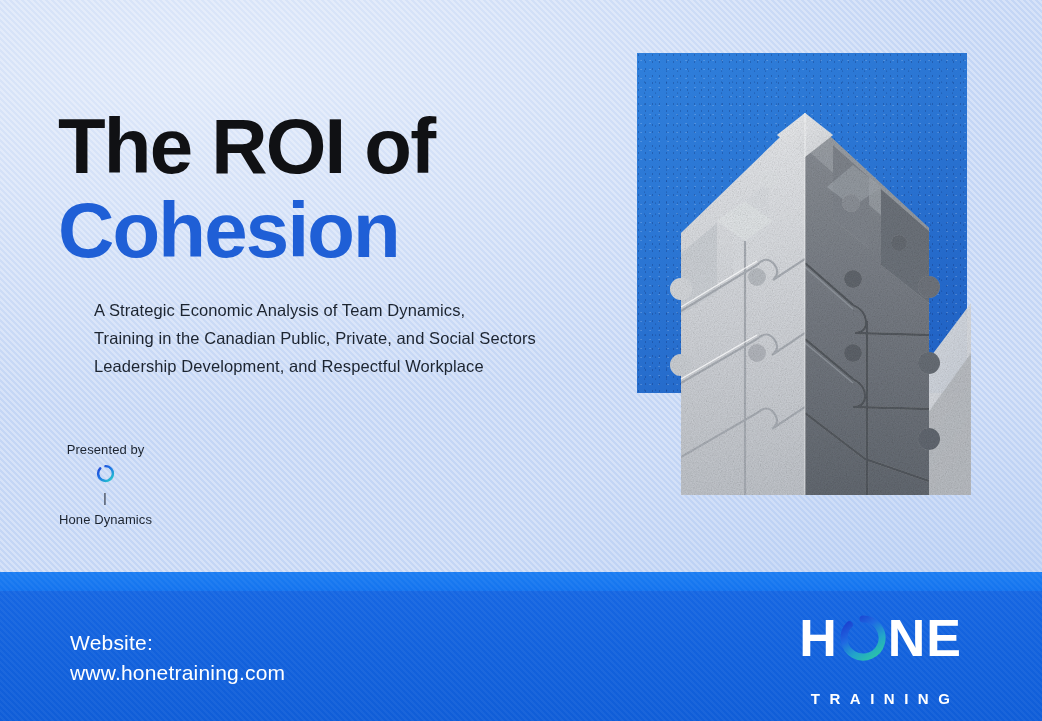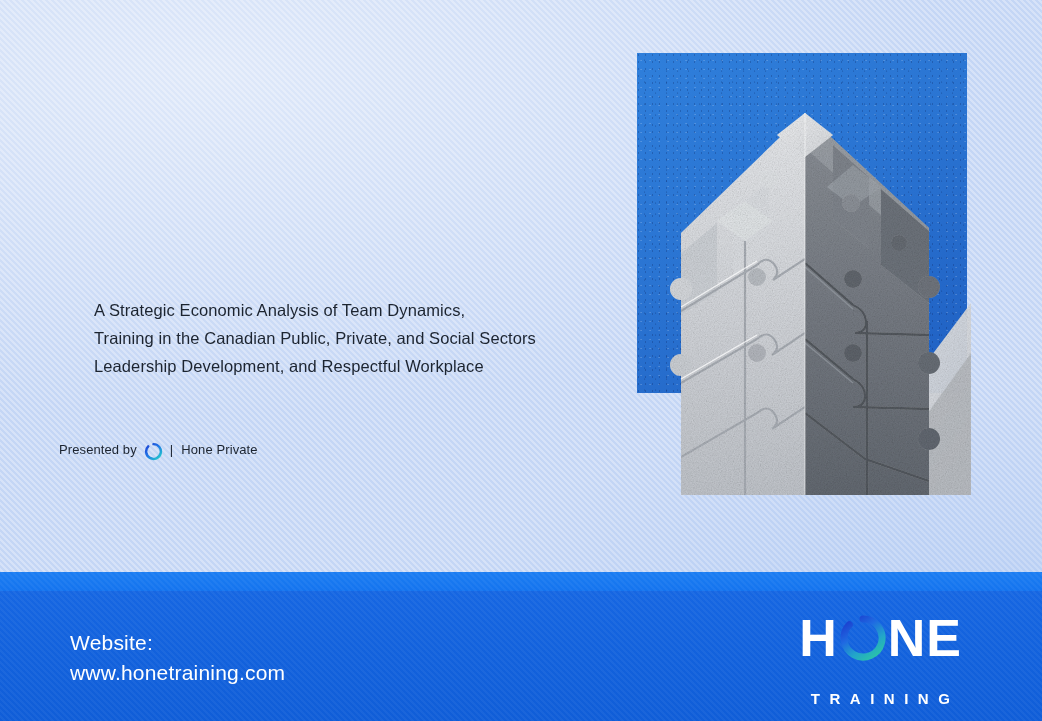--- a/index.html
+++ b/index.html
@@ -61,25 +61,26 @@
     letter-spacing: 0.1px;
   }
   .subtitle div { white-space: nowrap; margin-left: 36px; }
 
   
   .presented {
     position: absolute;
     left: 59px;
     top: 442px;
     display: flex;
-    align-items: flex-start;
+    align-items: center;
     gap: 7px;
     font-size: 13px;
     color: #1c2430;
     letter-spacing: 0.1px;
+    flex-direction: column;
   }
   .presented .ring-mark {
     width: 19px;
     height: 19px;
     display: block;
   }
   .presented .divider-bar {
     color: #1c2430;
     font-size: 13px;
     margin: 0 1px 0 0;
@@ -205,20 +206,24 @@
     font-weight: 700;
   }
 </style>
 </head>
 <body>
 
 <div id="slide">
 
   <div class="bg-wash"></div>
 
+  <div class="title-block">
+    <div class="title-line title-line-1">The ROI of</div>
+    <div class="title-line title-line-2">Cohesion</div>
+  </div>
 
   <div class="subtitle">
     <div>A Strategic Economic Analysis of Team Dynamics,</div>
     <div>Training in the Canadian Public, Private, and Social Sectors</div>
     <div>Leadership Development, and Respectful Workplace</div>
   </div>
 
   <div class="presented">
     <span>Presented by</span>
 
@@ -229,21 +234,21 @@
             <stop offset="0%" stop-color="#1f49d6"></stop>
             <stop offset="45%" stop-color="#1f74e6"></stop>
             <stop offset="100%" stop-color="#25c6cd"></stop>
           </linearGradient>
         </defs>
         <path d="M20 4.5 a15.5 15.5 0 1 1 -11.1 4.7" fill="none" stroke="url(#ringGradSmall)" stroke-width="5.2" stroke-linecap="round"></path>
       </svg>
     </span>
 
     <span class="divider-bar">|</span>
-    <span>Hone Private</span>
+    <span>Hone Dynamics</span>
   </div>
 
   <div class="hero">
     <div class="hero-panel"></div>
 
     <svg class="hero-svg" viewBox="0 0 334 442" xmlns="http://www.w3.org/2000/svg">
       <defs>
 
         <filter id="grain" x="0" y="0" width="100%" height="100%">
           <feTurbulence type="fractalNoise" baseFrequency="0.85" numOctaves="3" result="n"></feTurbulence>

